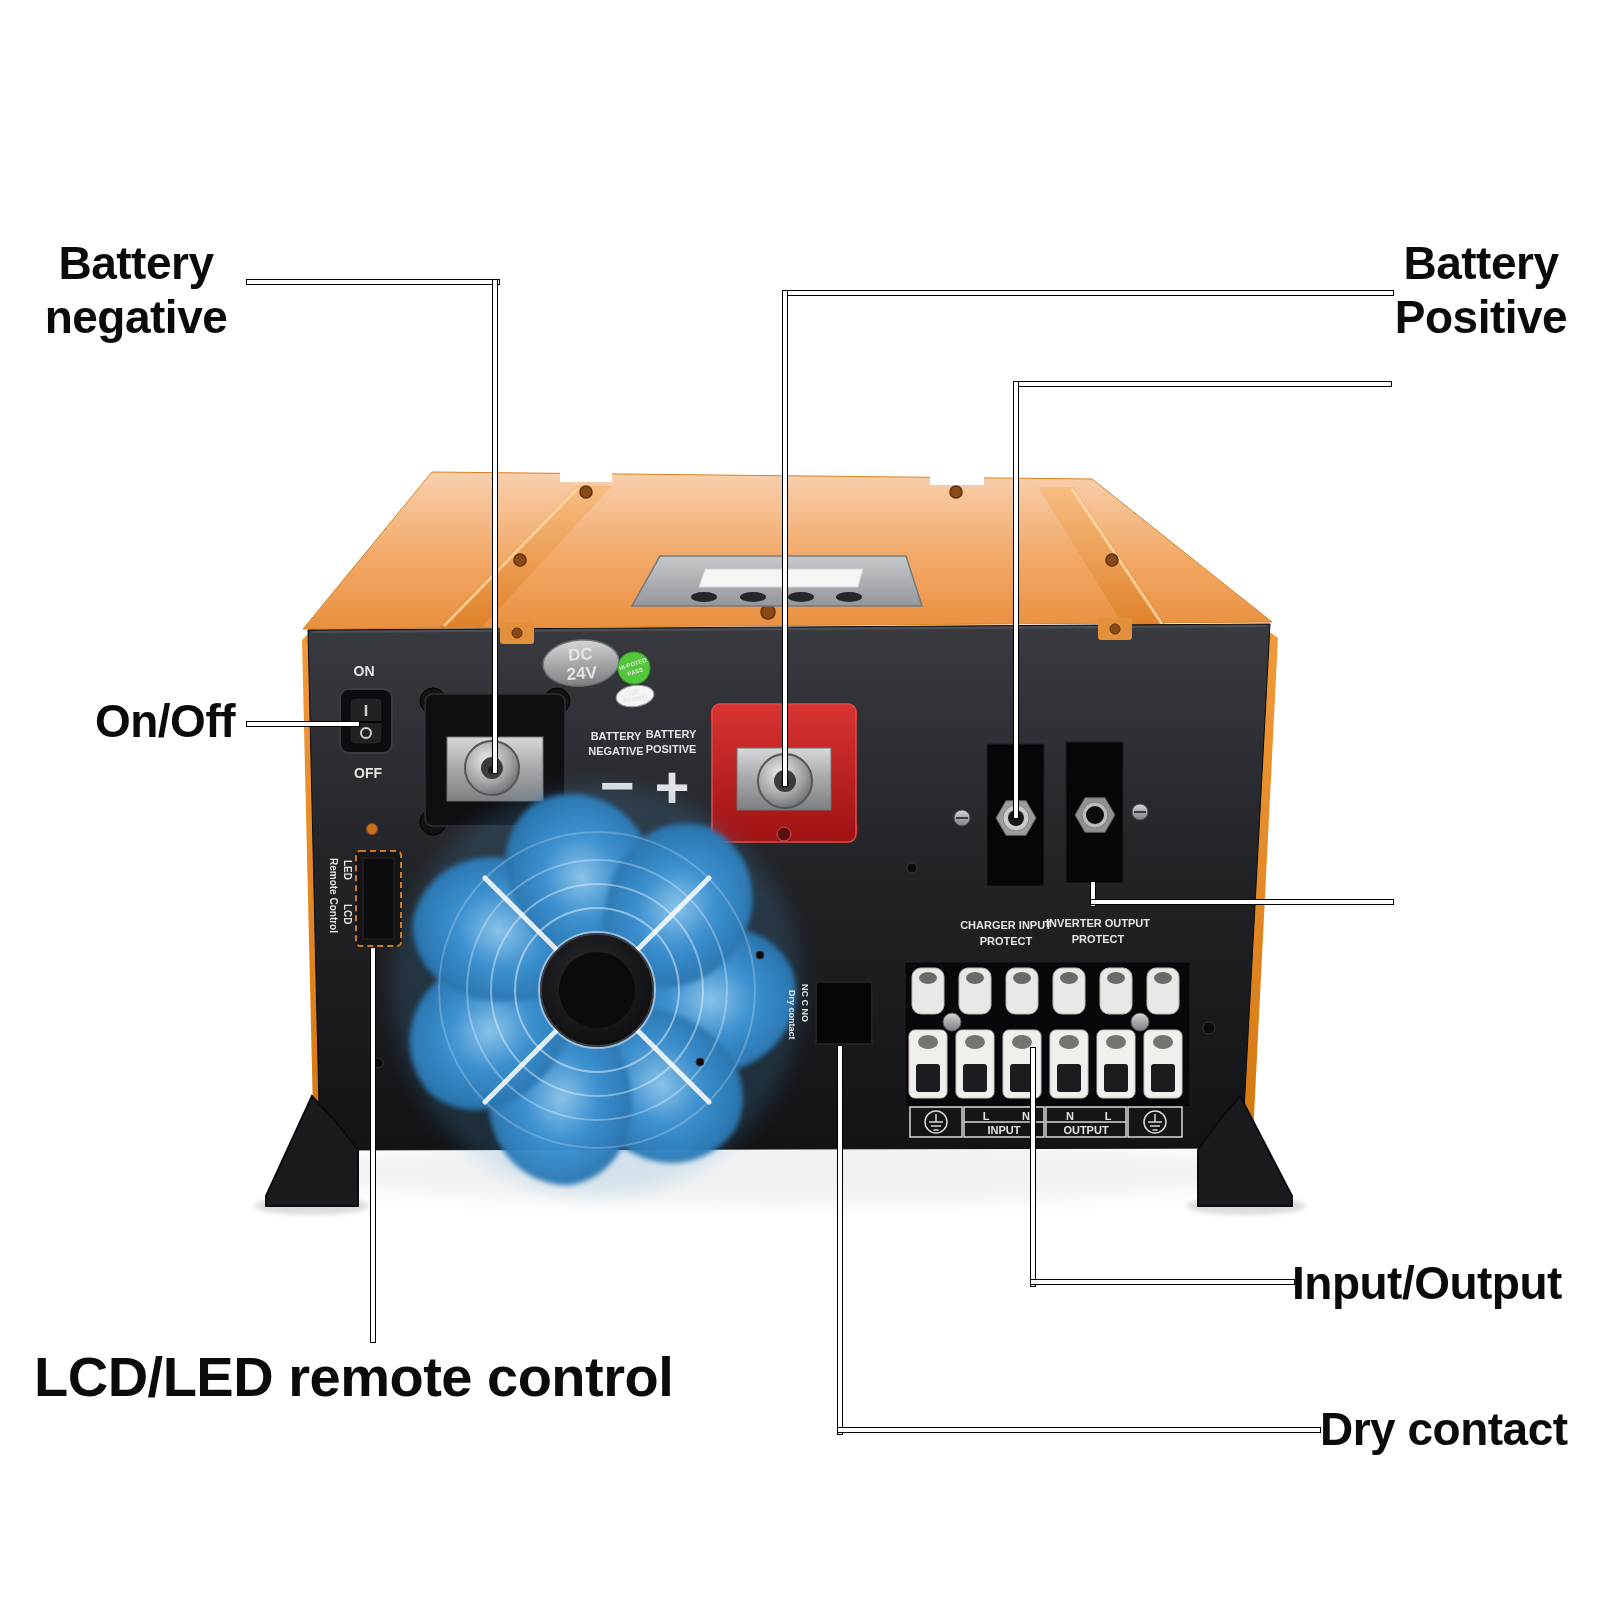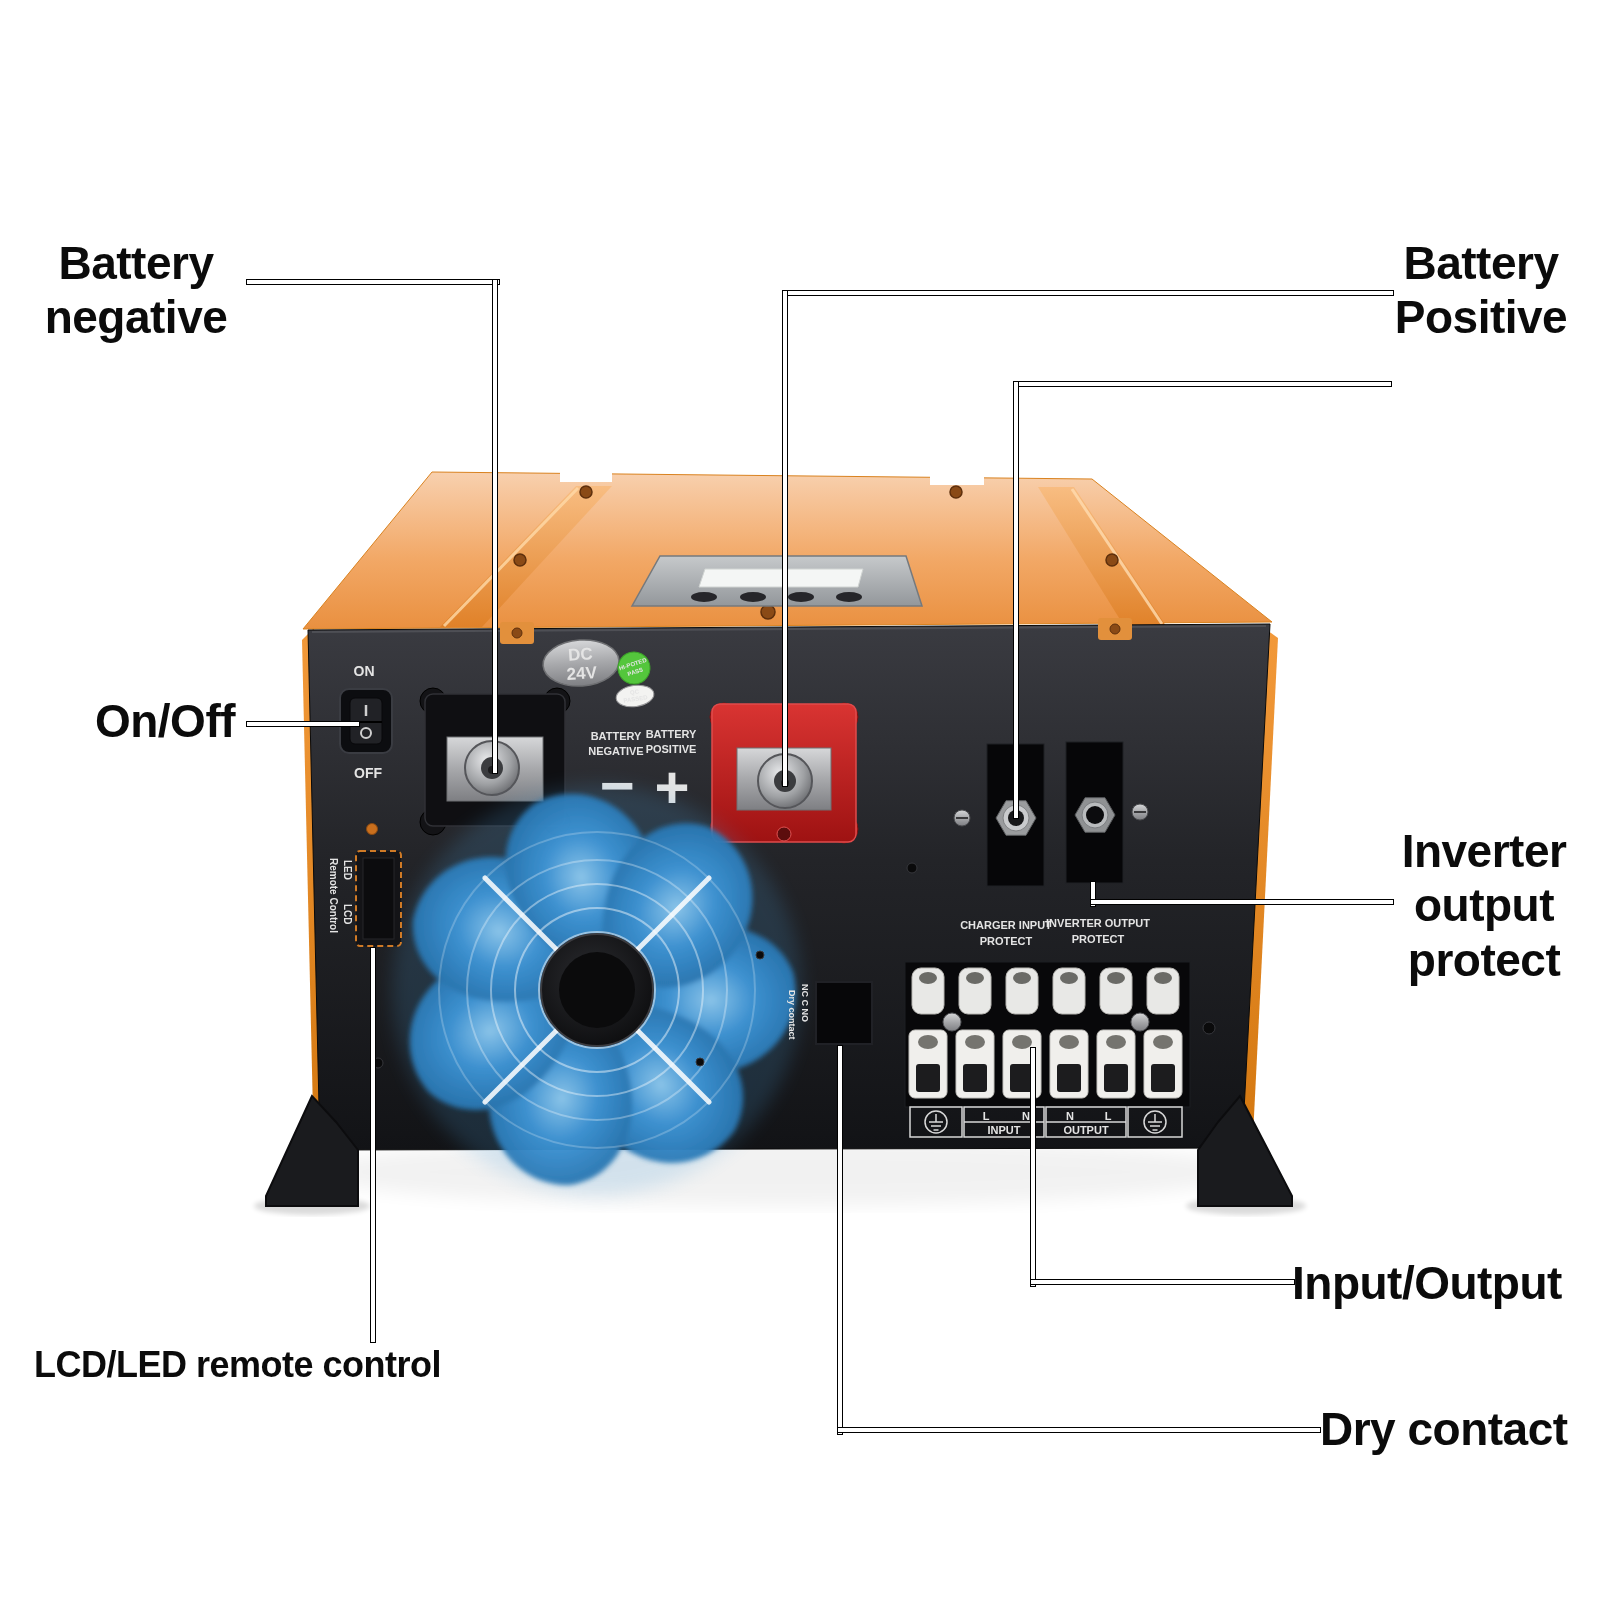--- a/index.html
+++ b/index.html
@@ -1,21 +1,21 @@
 <!DOCTYPE html>
 <html><head>
 <meta charset="utf-8">
 <style>
   html,body{margin:0;padding:0;background:#fff;}
   #canvas{position:relative;width:1600px;height:1600px;background:#fff;overflow:hidden;
           font-family:"Liberation Sans",sans-serif;}
   .label{position:absolute;font-weight:700;color:#0b0b0b;line-height:1.18;text-align:center;
          font-size:46px;letter-spacing:-0.5px;white-space:normal;}
   .label.left{text-align:left;}
-  .fs48{font-size:36px;}
+  .fs48{font-size:56px;}
   .callout{position:absolute;background:#fff;border:1px solid #000;}
   .callout.h{height:4px;}
   .callout.v{width:4px;}
   svg{position:absolute;left:0;top:0;}
   .st{font-family:"Liberation Sans",sans-serif;font-weight:700;fill:#e4e4e4;}
 </style>
 </head>
 <body>
 
 <div id="canvas">
@@ -370,18 +370,17 @@
 <div class="callout h" style="left:1090px;top:899px;width:302px;"></div>
 <div class="callout v" style="left:1030px;top:1047px;height:238px;"></div>
 <div class="callout h" style="left:1030px;top:1279px;width:263px;"></div>
 <div class="callout v" style="left:837px;top:1045px;height:388px;"></div>
 <div class="callout h" style="left:837px;top:1427px;width:482px;"></div>
 <div class="callout v" style="left:370px;top:947px;height:394px;"></div>
 
 <div class="label" style="left:20px;top:236px;width:232px;">Battery negative</div>
 <div class="label" style="left:1362px;top:236px;width:238px;">Battery Positive</div>
 <div class="label" style="left:80px;top:694px;width:170px;">On/Off</div>
-<div class="label" style="left:1370px;top:824px;width:228px;">Inverter output protect</div>
 <div class="label left" style="left:1292px;top:1256px;width:320px;">Input/Output</div>
 <div class="label left fs48" style="left:34px;top:1344px;width:640px;">LCD/LED remote control</div>
 <div class="label left" style="left:1320px;top:1402px;width:300px;">Dry contact</div>
 
 </div>
 
 </body></html>

